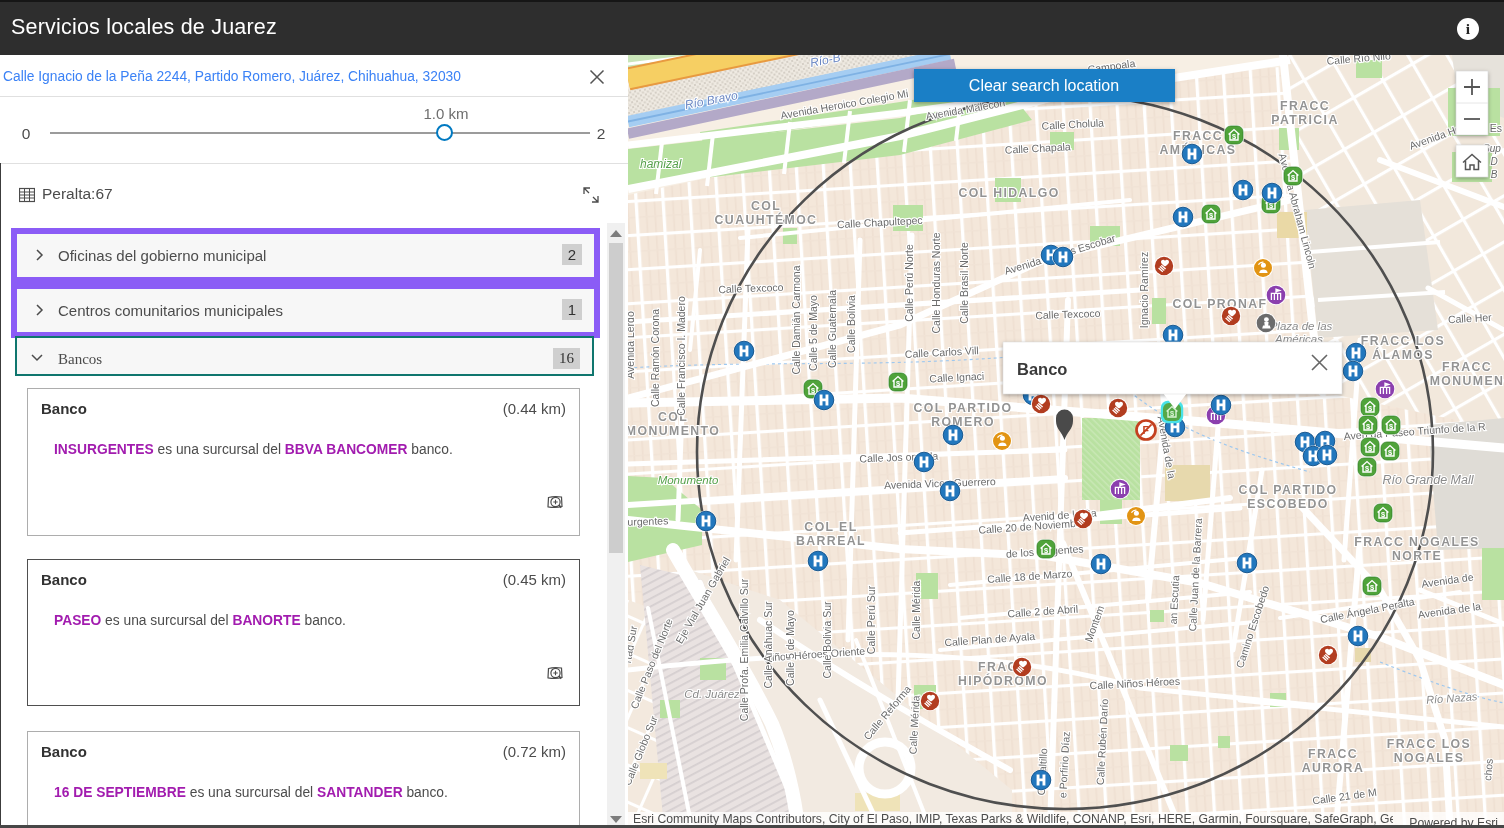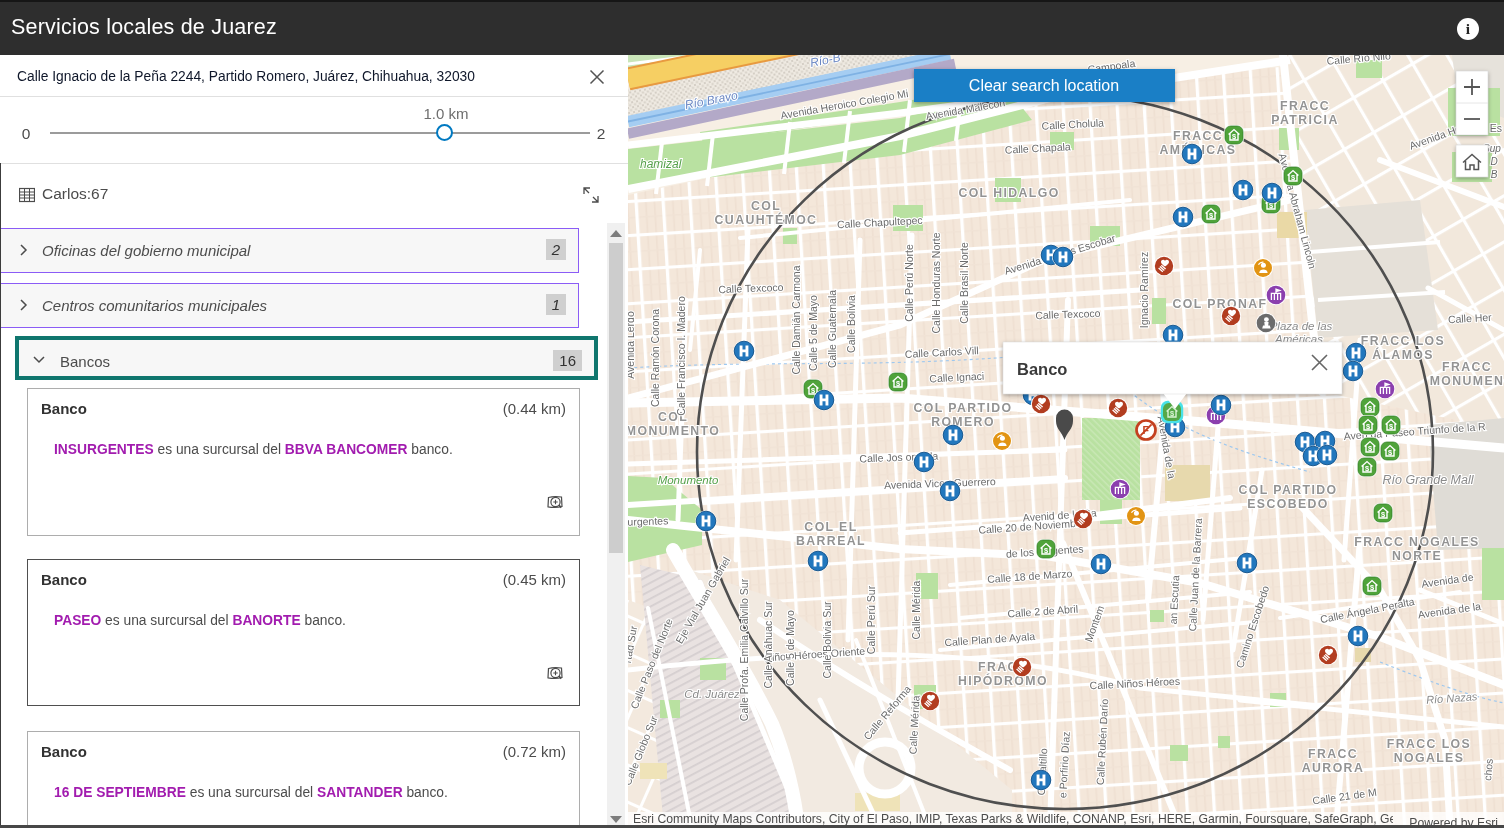--- a/index.html
+++ b/index.html
@@ -3,30 +3,30 @@
 <style>
   html,body{margin:0;padding:0;width:1504px;height:828px;overflow:hidden;
     font-family:"Liberation Sans",sans-serif;background:#fff;}
   .abs{position:absolute;}
   #header{left:0;top:0;width:1504px;height:60px;background:#2e2e2e;border-top:2px solid #161616;box-sizing:border-box;}
   #title{left:11px;top:13px;font-size:21.5px;color:#fff;letter-spacing:.2px;}
   #info{left:1457px;top:16px;width:22px;height:22px;border-radius:50%;background:#fff;
     text-align:center;font-family:"Liberation Serif",serif;font-size:15.5px;line-height:22px;color:#252525;font-weight:bold;}
   #panel{left:0;top:55px;width:628px;height:773px;background:#fff;}
   .hr{position:absolute;left:0;width:628px;height:1px;background:#e0e0e0;}
-  #searchtxt{left:17px;top:14px;font-size:13.8px;color:#0f172a;}
+  #searchtxt{left:3px;top:14px;font-size:13.8px;color:#3b82f6;}
   #sliderlbl{left:401px;top:50px;width:90px;text-align:center;font-size:15px;color:#6e6e6e;}
   #track{left:50px;top:77px;width:540px;height:2px;background:#9b9b9b;}
   #thumbslider{left:436px;top:69px;width:13px;height:13px;background:#fff;border:2.5px solid #0079c1;border-radius:50%;}
   #z0{left:16px;top:70px;width:20px;text-align:center;font-size:15.5px;color:#4c4c4c;}
   #z2{left:591px;top:70px;width:20px;text-align:center;font-size:15.5px;color:#4c4c4c;}
   #resultstxt{left:42px;top:130px;font-size:15.5px;color:#4c4c4c;}
   #leftline{left:0px;top:108px;width:1px;height:663px;background:#3c3c3c;}
-  .acc{position:absolute;left:0;width:577px;height:43px;background:#f7f7f7;border:1px solid #8b5cf6;font-style:italic;}
-  .acc3{position:absolute;left:15px;width:575px;height:36px;background:#f7f7f7;border:4px solid #0f766e;}
+  .acc{position:absolute;left:11px;width:577px;height:43px;background:#f7f7f7;border:6px solid #8b5cf6;}
+  .acc3{position:absolute;left:15px;width:575px;height:36px;background:#f7f7f7;border:2px solid #0f766e;font-family:Liberation Serif, serif;}
   .acctitle{position:absolute;left:41px;top:13px;font-size:15px;color:#4c4c4c;}
   .badge{position:absolute;right:12px;top:10px;background:#cfcfcf;color:#323232;font-size:15px;padding:2px 6px;}
   .card{position:absolute;left:27px;width:551px;background:#fff;border:1px solid #adadad;}
   .cardtitle{position:absolute;left:13px;top:11px;font-size:15px;font-weight:bold;color:#323232;}
   .carddist{position:absolute;right:13px;top:11px;font-size:15px;color:#4c4c4c;margin-left:9px;}
   .carddesc{position:absolute;left:26px;top:53px;font-size:13.8px;color:#4c4c4c;}
   .carddesc b{color:#a21caf;}
   #sbtrack{left:607px;top:168px;width:18px;height:602px;background:#f0f0f0;}
   #sbthumb{left:609px;top:188px;width:14px;height:310px;background:#cdcdcd;}
   #mapwrap{left:628px;top:55px;width:876px;height:773px;background:#f7efe4;overflow:hidden;}
@@ -50,21 +50,21 @@
   <div id="sliderlbl" class="abs">1.0 km</div>
   <div id="track" class="abs"></div>
   <div id="thumbslider" class="abs"></div>
   <div id="z0" class="abs">0</div>
     <div id="z2" class="abs">2</div>
   <div class="hr" style="top:108px"></div>
   <svg class="abs" style="left:19px;top:132px" width="16" height="16">
       <rect x="0.5" y="1.5" width="15" height="13" fill="none" stroke="#4c4c4c" stroke-width="1.2"></rect>
       <path d="M0.5,5 H15.5 M0.5,8 H15.5 M0.5,11 H15.5 M5.5,1.5 V14.5 M10.5,1.5 V14.5" stroke="#4c4c4c" stroke-width="1"></path>
     </svg>
-  <span id="resultstxt" class="abs">Carlos:67</span>
+  <span id="resultstxt" class="abs">Peralta:67</span>
   <svg class="abs" style="left:582px;top:131px" width="18" height="18">
     <path d="M2,8 L2,2 L8,2 M2,2 L7,7" stroke="#4c4c4c" stroke-width="1.3" fill="none"></path>
     <path d="M16,10 L16,16 L10,16 M16,16 L11,11" stroke="#4c4c4c" stroke-width="1.3" fill="none"></path>
   </svg>
   <div class="acc" style="top:173px">
     <svg class="abs" style="left:16px;top:15px" width="12" height="12">
         <path d="M4,1 L9,6 L4,11" stroke="#4c4c4c" stroke-width="1.5" fill="none"></path>
       </svg>
     <span class="acctitle">Oficinas del gobierno municipal</span>
       <span class="badge">2</span>

